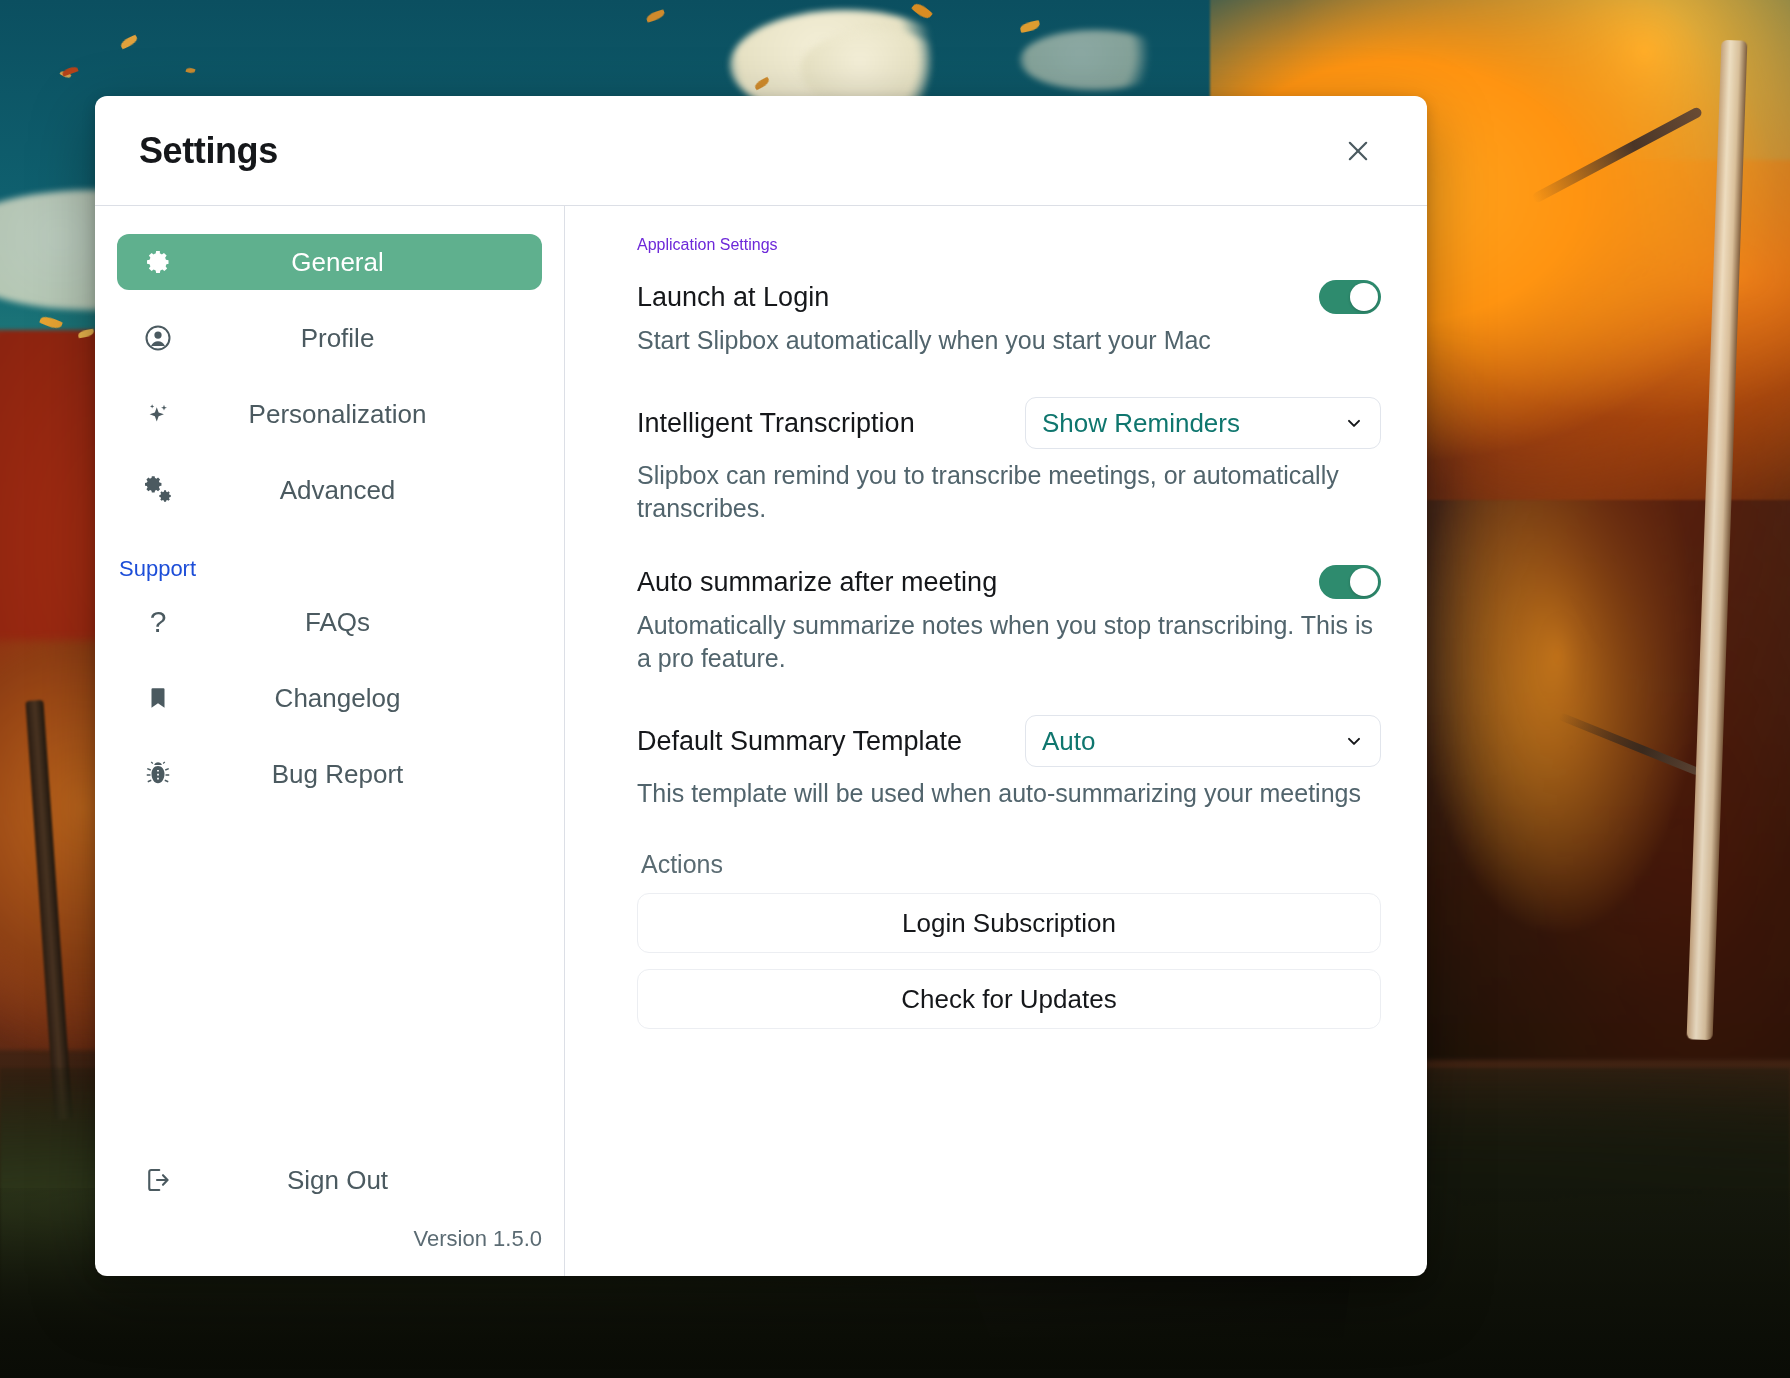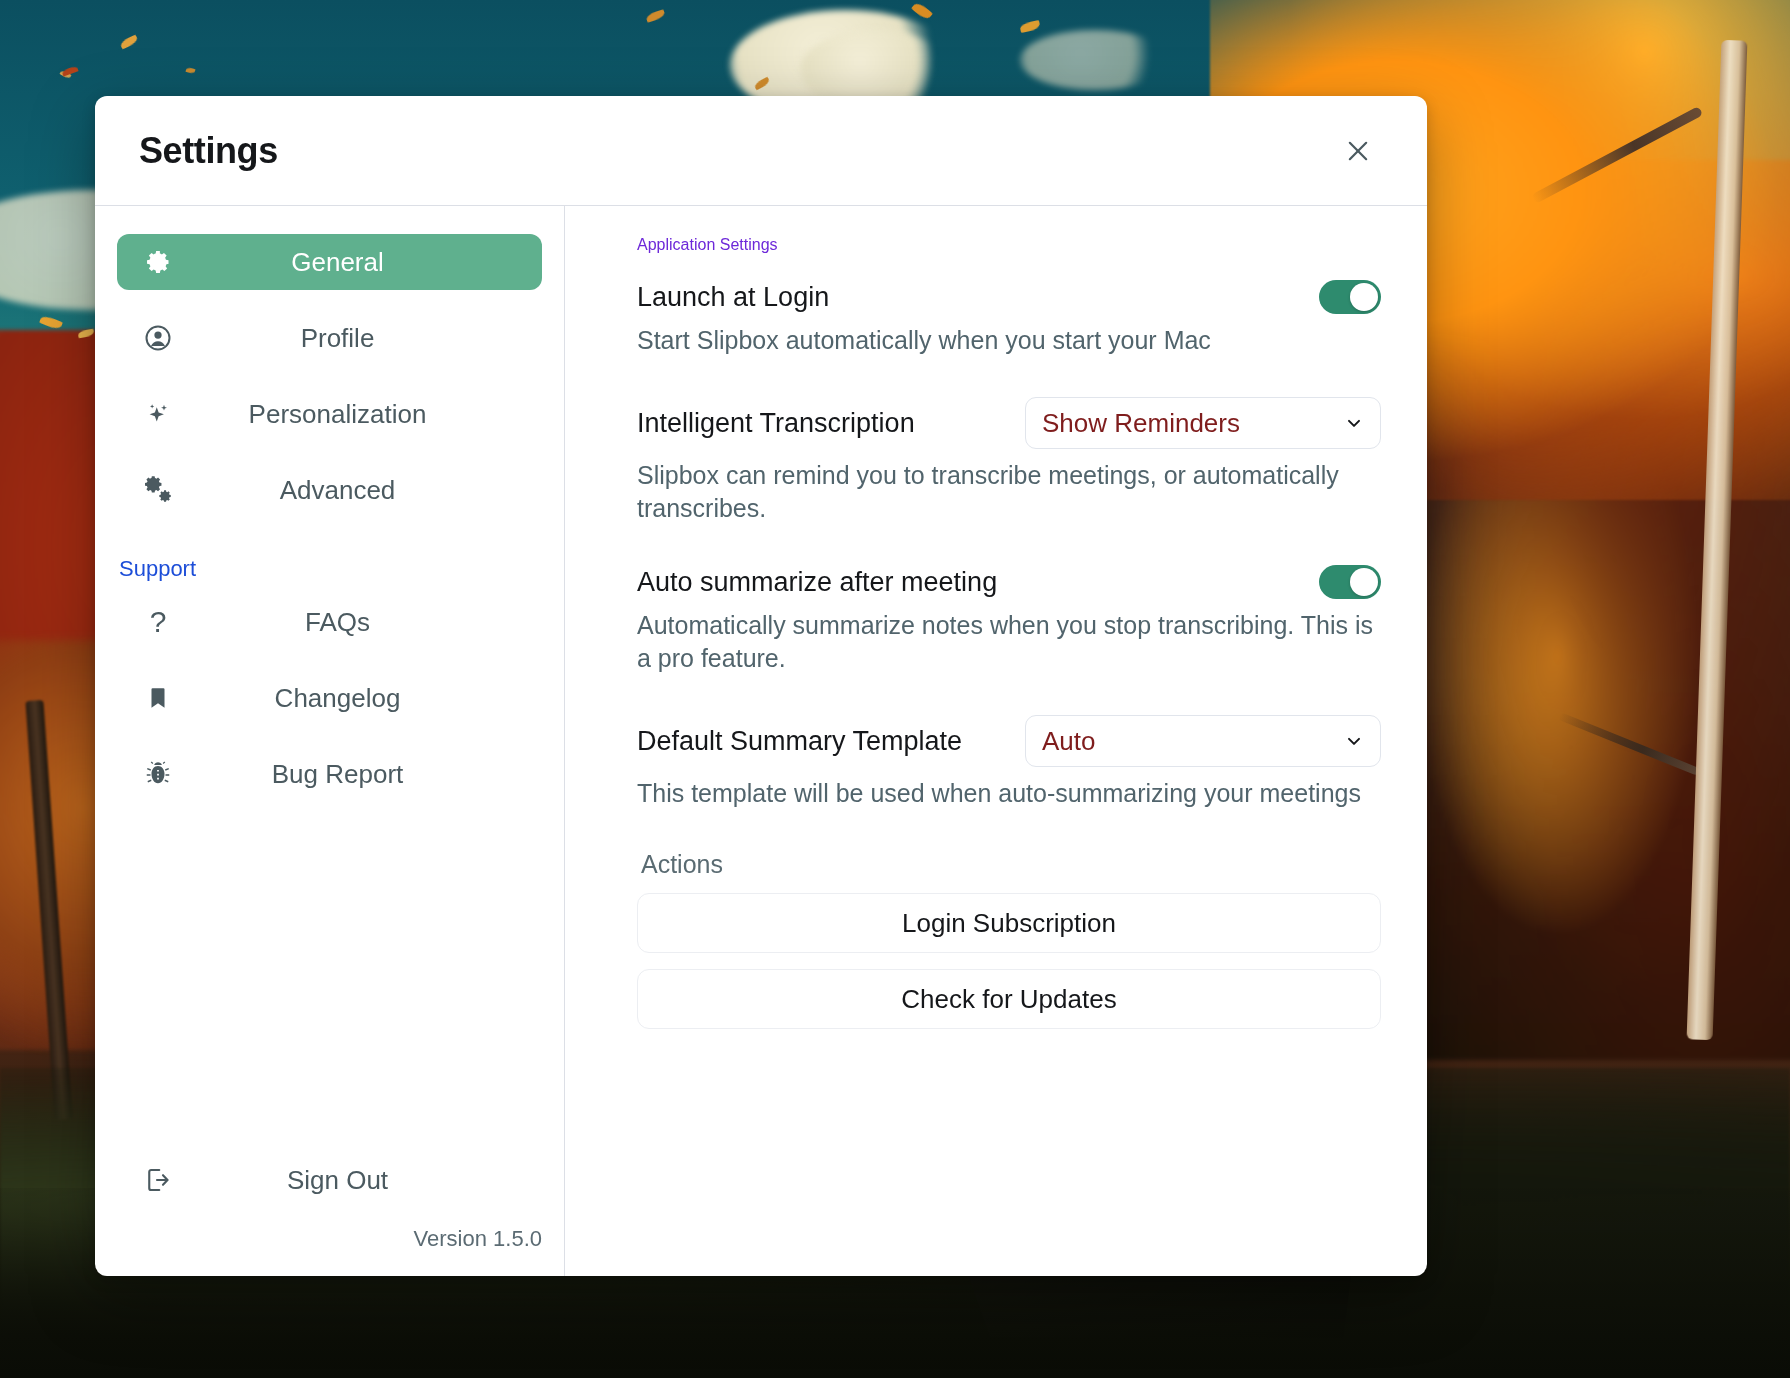--- a/index.html
+++ b/index.html
@@ -285,21 +285,21 @@
     height: 52px;
     border: 1px solid #e1e5ec;
     border-radius: 11px;
     background: #ffffff;
     display: flex;
     align-items: center;
     justify-content: space-between;
     padding: 0 16px 0 16px;
     cursor: pointer;
     font-size: 26px;
-    color: #7f1d1d;
+    color: #0f766e;
   }
   .select .chev { color: #15171a; display: flex; align-items: center; }
 
   .actions-heading {
     font-size: 25px;
     color: #5a6b72;
     margin: 6px 0 14px 4px;
   }
   .action-btn {
     width: 100%;

